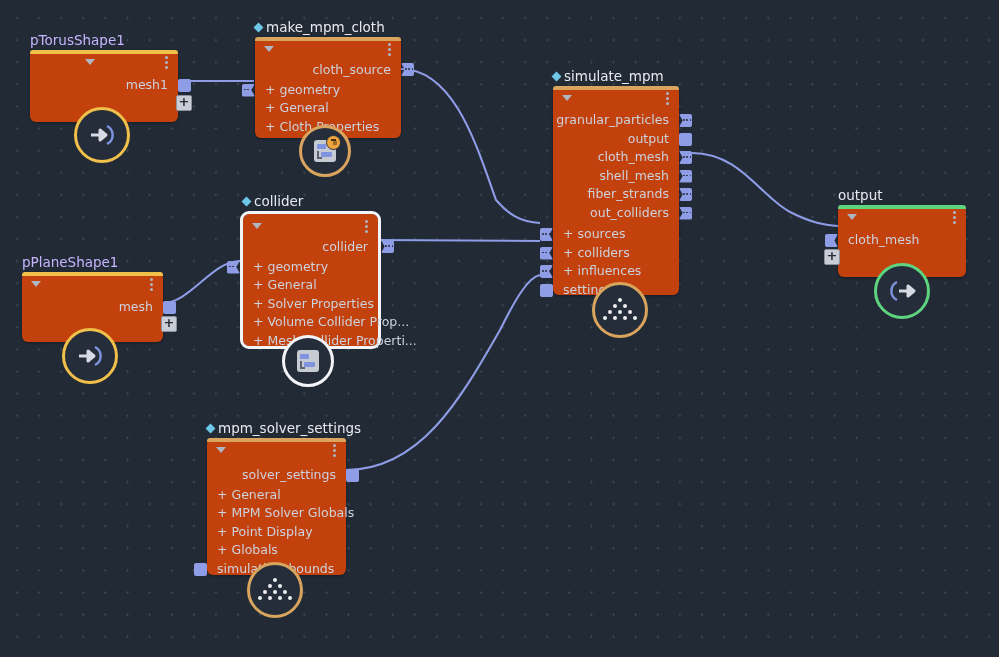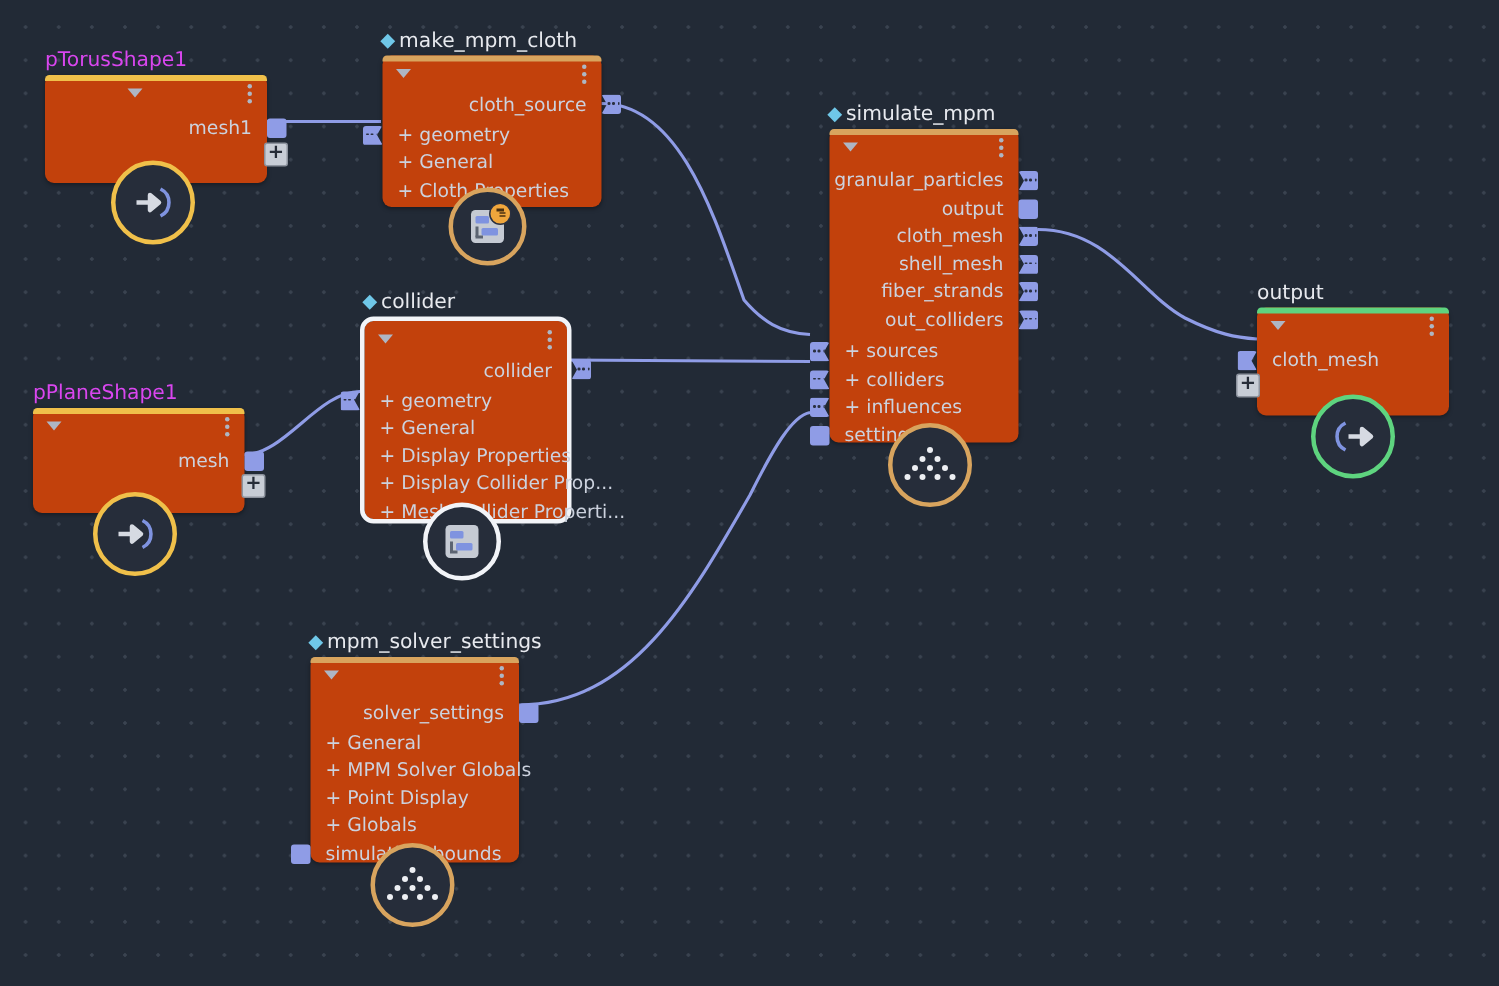--- a/index.html
+++ b/index.html
@@ -14,21 +14,21 @@
   #canvas{position:absolute;inset:0;}
   svg.wires{position:absolute;left:0;top:0;width:999px;height:657px;pointer-events:none;}
 
   
   .node{position:absolute;}
   .node-title{
     position:absolute;bottom:100%;left:0;margin-bottom:2px;
     color:#e7e9ee;font-size:13.5px;white-space:nowrap;line-height:15px;
     display:flex;align-items:center;gap:4px;
   }
-  .node-title.gold{color:#d946ef;text-align:center;}
+  .node-title.gold{color:#c4b5fd;text-align:center;}
   .diamond{
     width:7px;height:7px;background:#6fc7e8;display:inline-block;
     transform:rotate(45deg);flex:0 0 auto;margin-bottom:1px;
   }
   .node-box{
     position:relative;background:#c2410c;border-radius:6px;
     box-shadow:0 1px 3px rgba(0,0,0,.35);
   }
   .accent{
     position:absolute;left:0;right:0;top:0;height:4px;border-radius:3px 3px 0 0;
@@ -239,24 +239,24 @@
               <i></i>
               <i></i>
               <i></i>
             </span>
           </span>
       </div>
       <div class="row grp">
         <span class="plus">+</span><span>General</span>
       </div>
       <div class="row grp">
-        <span class="plus">+</span><span>Display Properties</span>
-      </div>
-      <div class="row grp">
-        <span class="plus">+</span><span>Display Collider Prop...</span>
+        <span class="plus">+</span><span>Solver Properties</span>
+      </div>
+      <div class="row grp">
+        <span class="plus">+</span><span>Volume Collider Prop...</span>
       </div>
       <div class="row grp">
         <span class="plus">+</span><span>Mesh Collider Properti...</span>
       </div>
     </div>
     <div class="badge white" style="width:46px;height:46px;left:39px;top:121px;">
       <div class="nodeicon">
         <div class="b b1"></div>
           <div class="b b2"></div>
         <div class="l" style="left:3px;top:11px;width:2px;height:7px;"></div>

